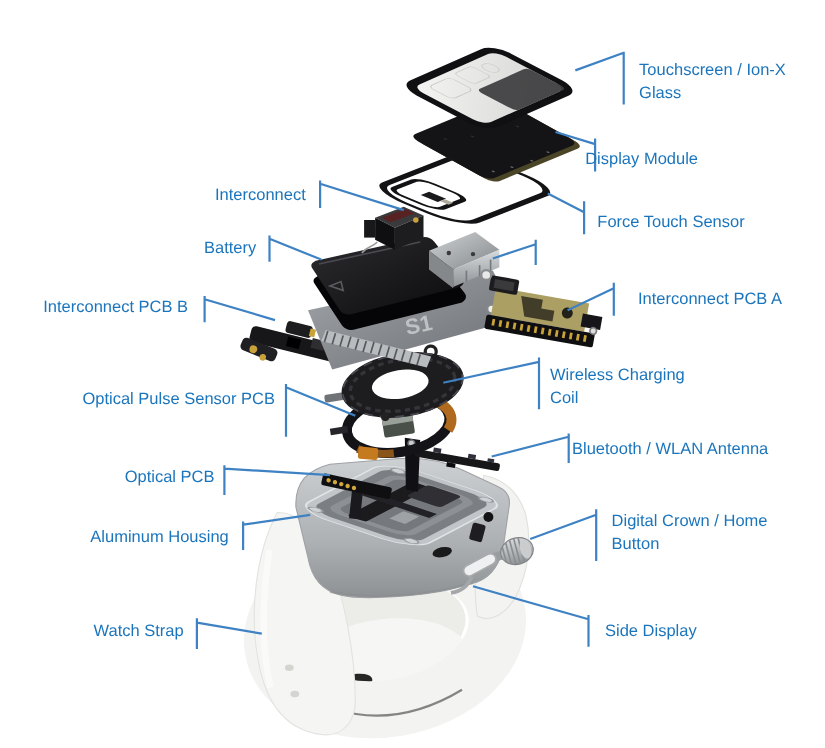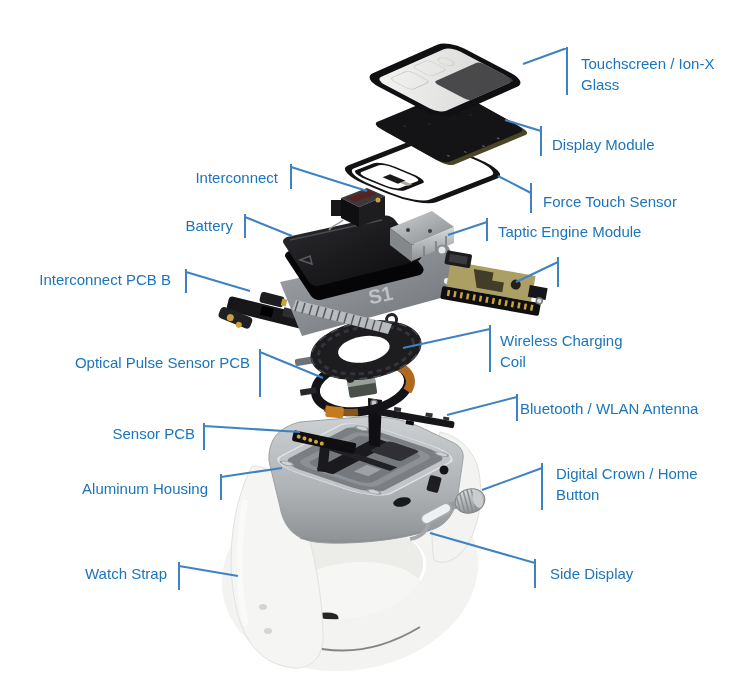--- a/index.html
+++ b/index.html
@@ -6,21 +6,21 @@
   .canvas{position:relative;width:750px;height:680px;background:#fff;overflow:hidden;
           font-family:"Liberation Sans", sans-serif;}
   .art{position:absolute;left:0;top:0;}
   .label{position:absolute;color:var(--label-color,#1b75bc);font-size:15px;line-height:21px;
          white-space:nowrap;}
   .label.wrap{white-space:normal;}
   .label.r{text-align:right;}
   .leader{stroke:var(--line-color,#3e82c4);stroke-width:2;fill:none;stroke-linecap:butt;}
   
   #lb-touchscreen{left:581px;top:53px;width:170px;}
-  #lb-display{left:552px;top:134px;}
+  #lb-display{left:532px;top:134px;}
   #lb-loudspeaker{right:472px;top:167px;}
   #lb-battery{right:517px;top:215px;}
   #lb-pcb-b{right:579px;top:269px;}
   #lb-optical{right:500px;top:352px;width:180px;}
   #lb-force-touch{left:543px;top:191px;}
   #lb-taptic{left:498px;top:221px;}
   #lb-pcb-a{left:580px;top:261px;}
   #lb-coil{left:500px;top:330px;width:125px;}
   #lb-antenna{left:520px;top:398px;text-align:center;}
   #lb-button-pcb{right:555px;top:423px;}
@@ -292,23 +292,23 @@
     <path class="leader" d="M482,490 L542,468 M542,463 L542,510"></path>
     <path class="leader" d="M430,533 L535,563 M535,559 L535,588"></path>
   </g>
 </svg>
 
   <div class="label wrap" id="lb-touchscreen">Touchscreen / Ion-X Glass</div>
   <div class="label" id="lb-display">Display Module</div>
   <div class="label r" id="lb-loudspeaker">Interconnect</div>
   <div class="label" id="lb-force-touch">Force Touch Sensor</div>
   <div class="label r" id="lb-battery">Battery</div>
-  <div class="label" id="lb-taptic">Taptic Engine Module</div>
   <div class="label r" id="lb-pcb-b">Interconnect PCB B</div>
+  <div class="label" id="lb-pcb-a">Interconnect PCB A</div>
   <div class="label wrap" id="lb-coil">Wireless Charging Coil</div>
   <div class="label wrap r" id="lb-optical">Optical Pulse Sensor PCB</div>
   <div class="label" id="lb-antenna">Bluetooth / WLAN Antenna</div>
-  <div class="label r" id="lb-button-pcb">Sensor PCB</div>
+  <div class="label r" id="lb-button-pcb">Optical PCB</div>
   <div class="label r" id="lb-housing">Aluminum Housing</div>
   <div class="label wrap" id="lb-crown">Digital Crown / Home Button</div>
   <div class="label r" id="lb-strap">Watch Strap</div>
   <div class="label" id="lb-side-button">Side Display</div>
 </div>
 
 </body></html>

